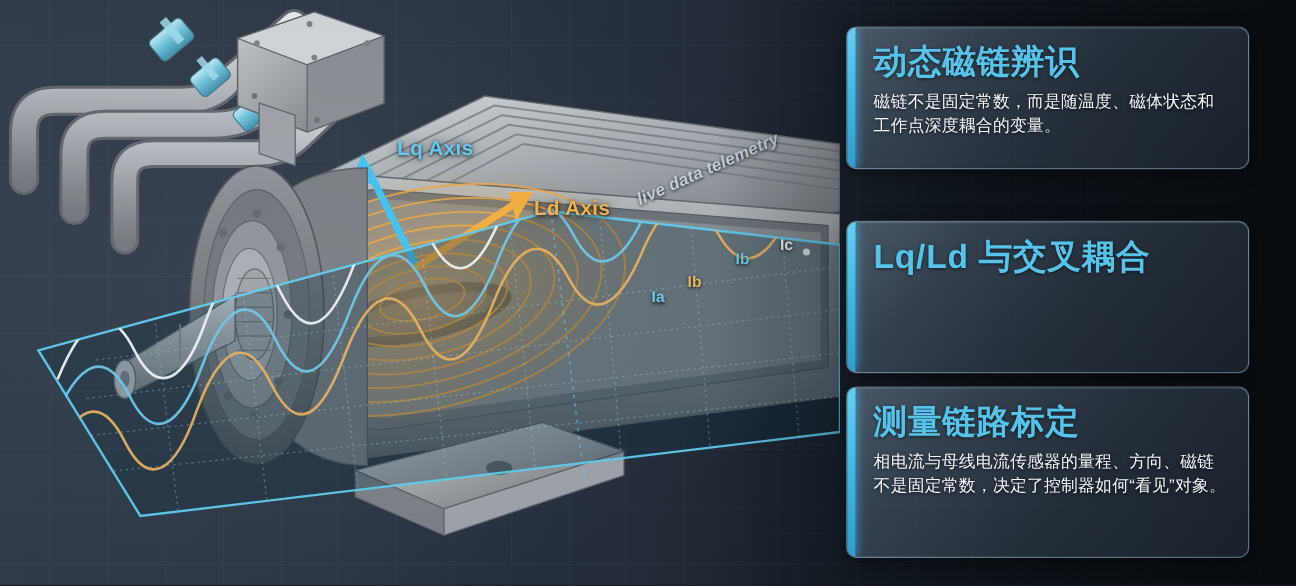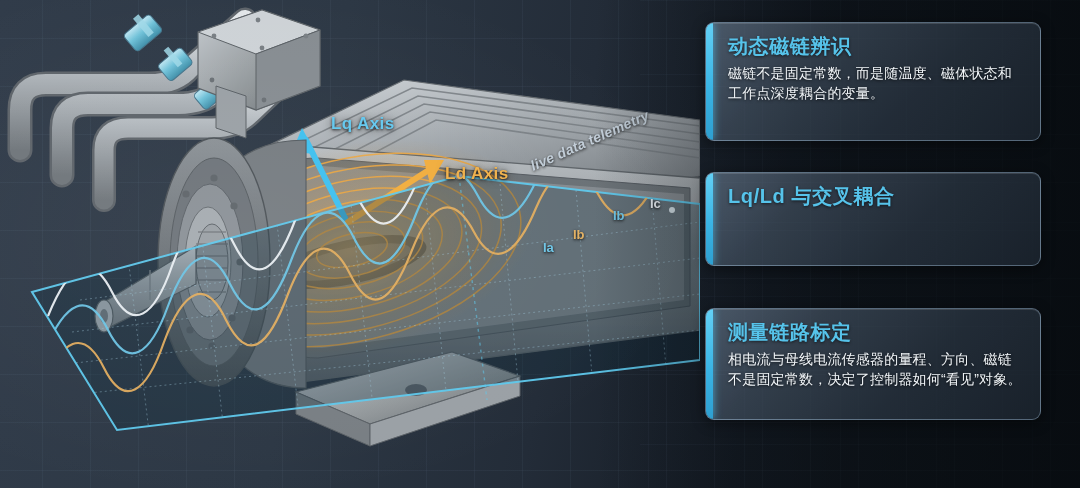--- a/index.html
+++ b/index.html
@@ -51,27 +51,27 @@
   .card{position:absolute;left:0;width:336px;border-radius:9px;
     background:linear-gradient(135deg, rgba(112,131,152,.60) 0%, rgba(84,101,120,.52) 28%,
                 rgba(56,70,86,.52) 62%, rgba(40,52,66,.52) 100%);
     border:1px solid rgba(163,194,219,.42);
     box-shadow:0 3px 14px rgba(0,0,0,.45), inset 0 1px 0 rgba(255,255,255,.13);
     overflow:hidden;box-sizing:border-box;}
   .card:before{content:"";position:absolute;left:0;top:0;bottom:0;width:7px;
     background:linear-gradient(180deg,#63d0f5 0%, #3ab4e4 55%, #2e9fd0 100%);
     box-shadow:0 0 9px rgba(80,200,245,.75);}
   .card .inner{position:relative;padding:10px 14px 10px 22px;}
-  .card h3{margin:0 0 3px 0;font-size:20px;font-weight:bold;color:#56c3ea;
+  .card h3{margin:0 0 3px 0;font-size:28px;font-weight:bold;color:#56c3ea;
     letter-spacing:.6px;text-shadow:0 1px 3px rgba(0,0,0,.6);}
   .card p{margin:0;font-size:14px;line-height:1.44;color:#f2f6f9;font-weight:normal;
     letter-spacing:.2px;text-shadow:0 1px 3px rgba(0,0,0,.72);}
   #card-0{top:22px;height:119px;}
-  #card-1{top:172px;height:94px;}
-  #card-2{top:308px;height:112px;}
+  #card-1{top:184px;height:127px;}
+  #card-2{top:322px;height:143px;}
 </style>
 </head>
 <body>
 
 <div id="stage">
   <div class="bg-grid"></div>
   <div class="bg-grid dark"></div>
 
   <div class="art">
   <svg width="700" height="488" viewBox="0 0 700 488">

